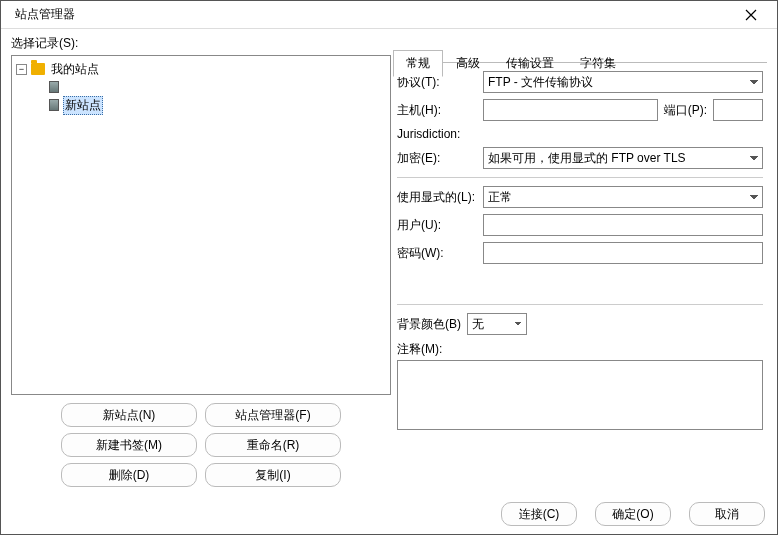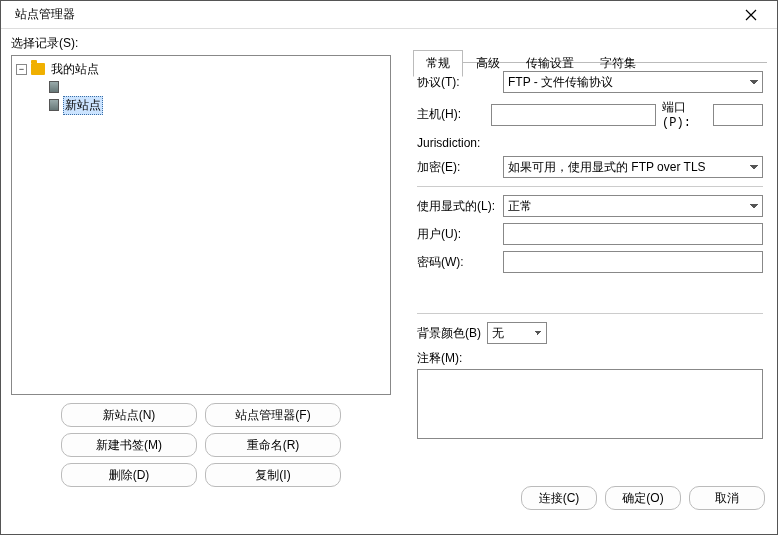--- a/index.html
+++ b/index.html
@@ -1,21 +1,21 @@
 <!DOCTYPE html>
 <html><head>
 <meta charset="utf-8">
 <style>
   * { box-sizing: border-box; font-family: "Microsoft YaHei", "Segoe UI", sans-serif; font-size: 12px; }
   body { margin: 0; background: #fff; width: 778px; height: 535px; border: 1px solid #555; position: relative; }
   .titlebar { height: 28px; display: flex; align-items: center; padding: 0 14px; border-bottom: 1px solid #ddd; }
   .titlebar .title { flex: 1; }
   .close { width: 40px; height: 28px; display:flex; align-items:center; justify-content:center; cursor:pointer; margin-right:-8px; }
   .close svg { width:12px; height:12px; }
-  .content { display:flex; padding: 6px 10px 0 10px; gap: 22px; }
+  .content { display:flex; padding: 6px 10px 0 10px; gap: 2px; }
   .left { width: 380px; display:flex; flex-direction:column; }
   .select-label { margin-bottom: 3px; }
   .tree { border:1px solid #888; height: 340px; background:#fff; padding:4px; overflow:auto; }
   .tree-row { display:flex; align-items:center; height:18px; }
   .expander { width:11px; height:11px; border:1px solid #888; display:flex; align-items:center; justify-content:center; font-size:9px; line-height:1; margin-right:4px; cursor:pointer; }
   .folder-icon { width:14px; height:12px; background:#f0b000; border-radius:1px; margin-right:4px; position:relative; }
   .folder-icon:before { content:""; position:absolute; top:-3px; left:0; width:6px; height:3px; background:#f0b000; border-radius:1px 1px 0 0; }
   .site-icon { width:10px; height:12px; background:linear-gradient(#9aa,#677); border:1px solid #555; margin-right:4px; }
   .indent1 { padding-left: 18px; }
   .node-label { padding: 0 2px; }
@@ -27,21 +27,21 @@
   .tab { padding:4px 12px; border:1px solid transparent; cursor:pointer; position:relative; top:15px; }
   .tab.active { border:1px solid #bbb; border-bottom:1px solid #fff; background:#fff; }
   .form { padding:8px 4px 0 4px; }
   .row { display:flex; align-items:center; margin-bottom:6px; gap:6px; }
   .row label { width:80px; }
   .row .wide { flex:1; }
   select, input[type=text], input[type=password] { height:22px; border:1px solid #888; background:#fff; padding:0 4px; }
   select { appearance:none; background-image:linear-gradient(45deg, transparent 50%, #555 50%), linear-gradient(-45deg, transparent 50%, #555 50%); background-position:right 8px center, right 4px center; background-size:4px 4px; background-repeat:no-repeat; padding-right:18px; }
   .sep { border-top:1px solid #ccc; margin:8px 0; }
   .comment { width:100%; height:70px; border:1px solid #888; resize:none; overflow-y:scroll; }
-  .footer { position:absolute; bottom:24px; right:12px; display:flex; gap:8px; }
+  .footer { position:absolute; bottom:8px; right:12px; display:flex; gap:18px; }
   .footer button { width:76px; }
   .bgcolor-select { width:60px; }
 </style>
 </head>
 <body>
 
 <div class="titlebar">
   <span class="title">站点管理器</span>
   <div class="close">
     <svg viewBox="0 0 12 12">
@@ -88,21 +88,21 @@
       <div class="tab">字符集</div>
     </div>
     <div class="form">
       <div class="row">
         <label>协议(T):</label>
         <select class="wide"><option>FTP - 文件传输协议</option></select>
       </div>
       <div class="row">
         <label>主机(H):</label>
         <input type="text" class="wide" value="" style="">
-        <label style="width:auto;font-family:Liberation Mono, monospace;">端口(P):</label>
+        <label style="width:auto;">端口(P):</label>
         <input type="text" style="width: 50px;" value="">
       </div>
       <div class="row">
         <label style="width:auto;">Jurisdiction:</label>
       </div>
       <div class="row">
         <label>加密(E):</label>
         <select class="wide"><option>如果可用，使用显式的 FTP over TLS</option></select>
       </div>
       <div class="sep"></div>

